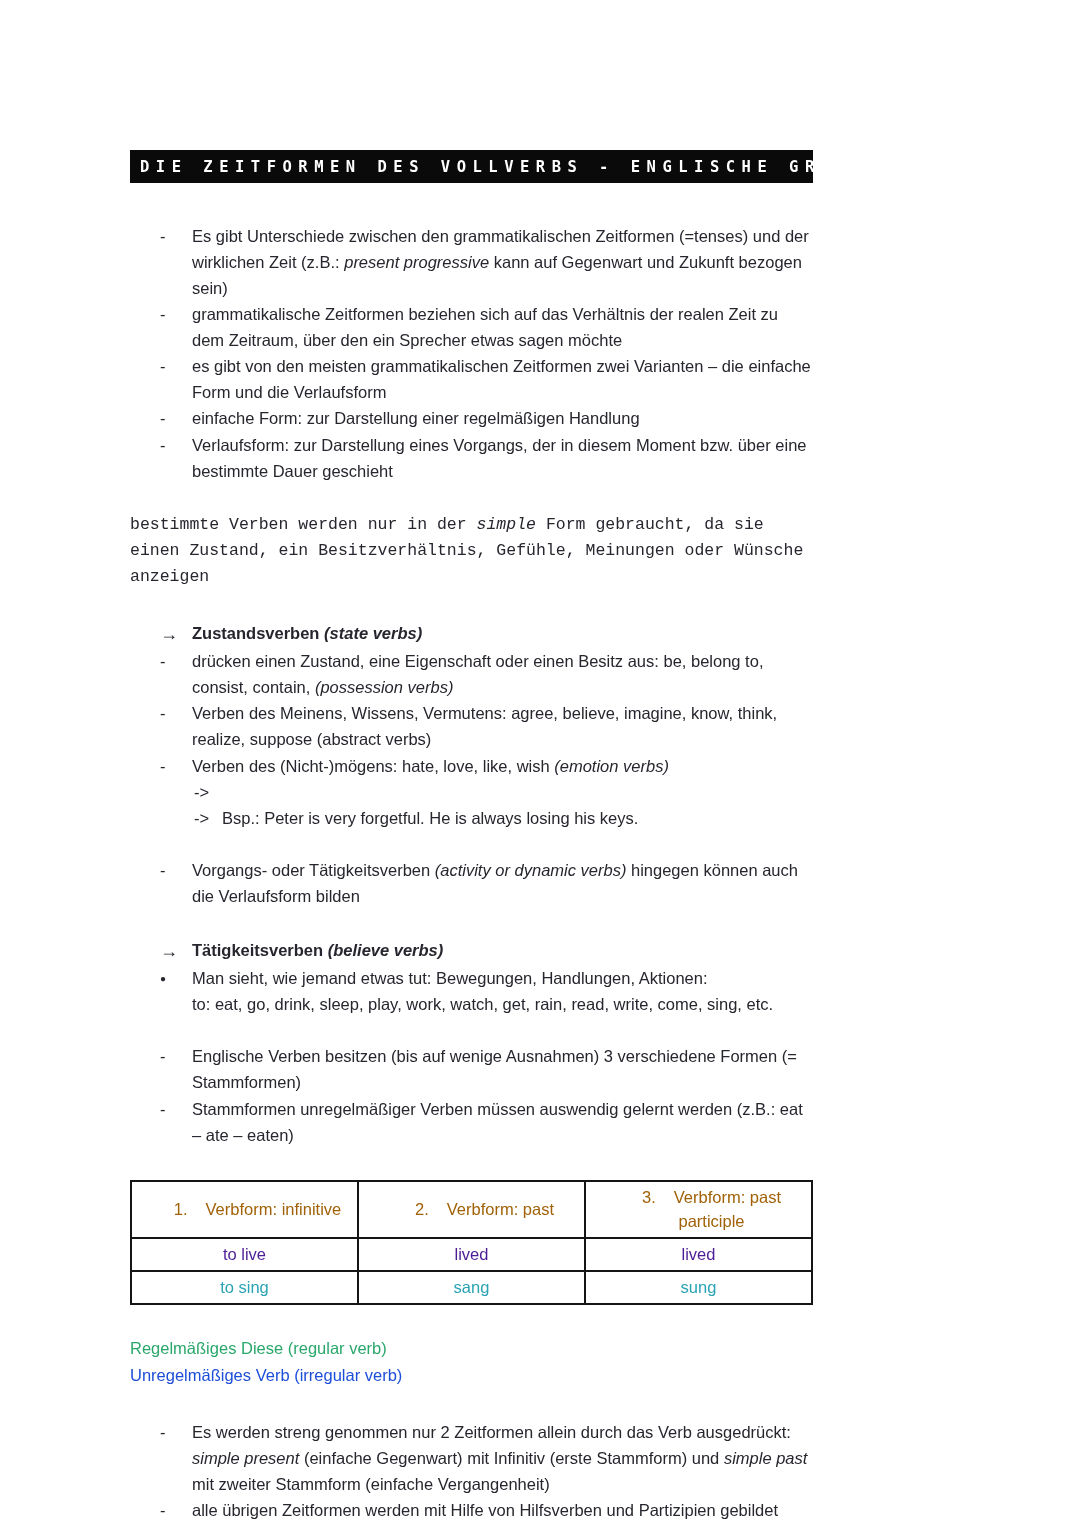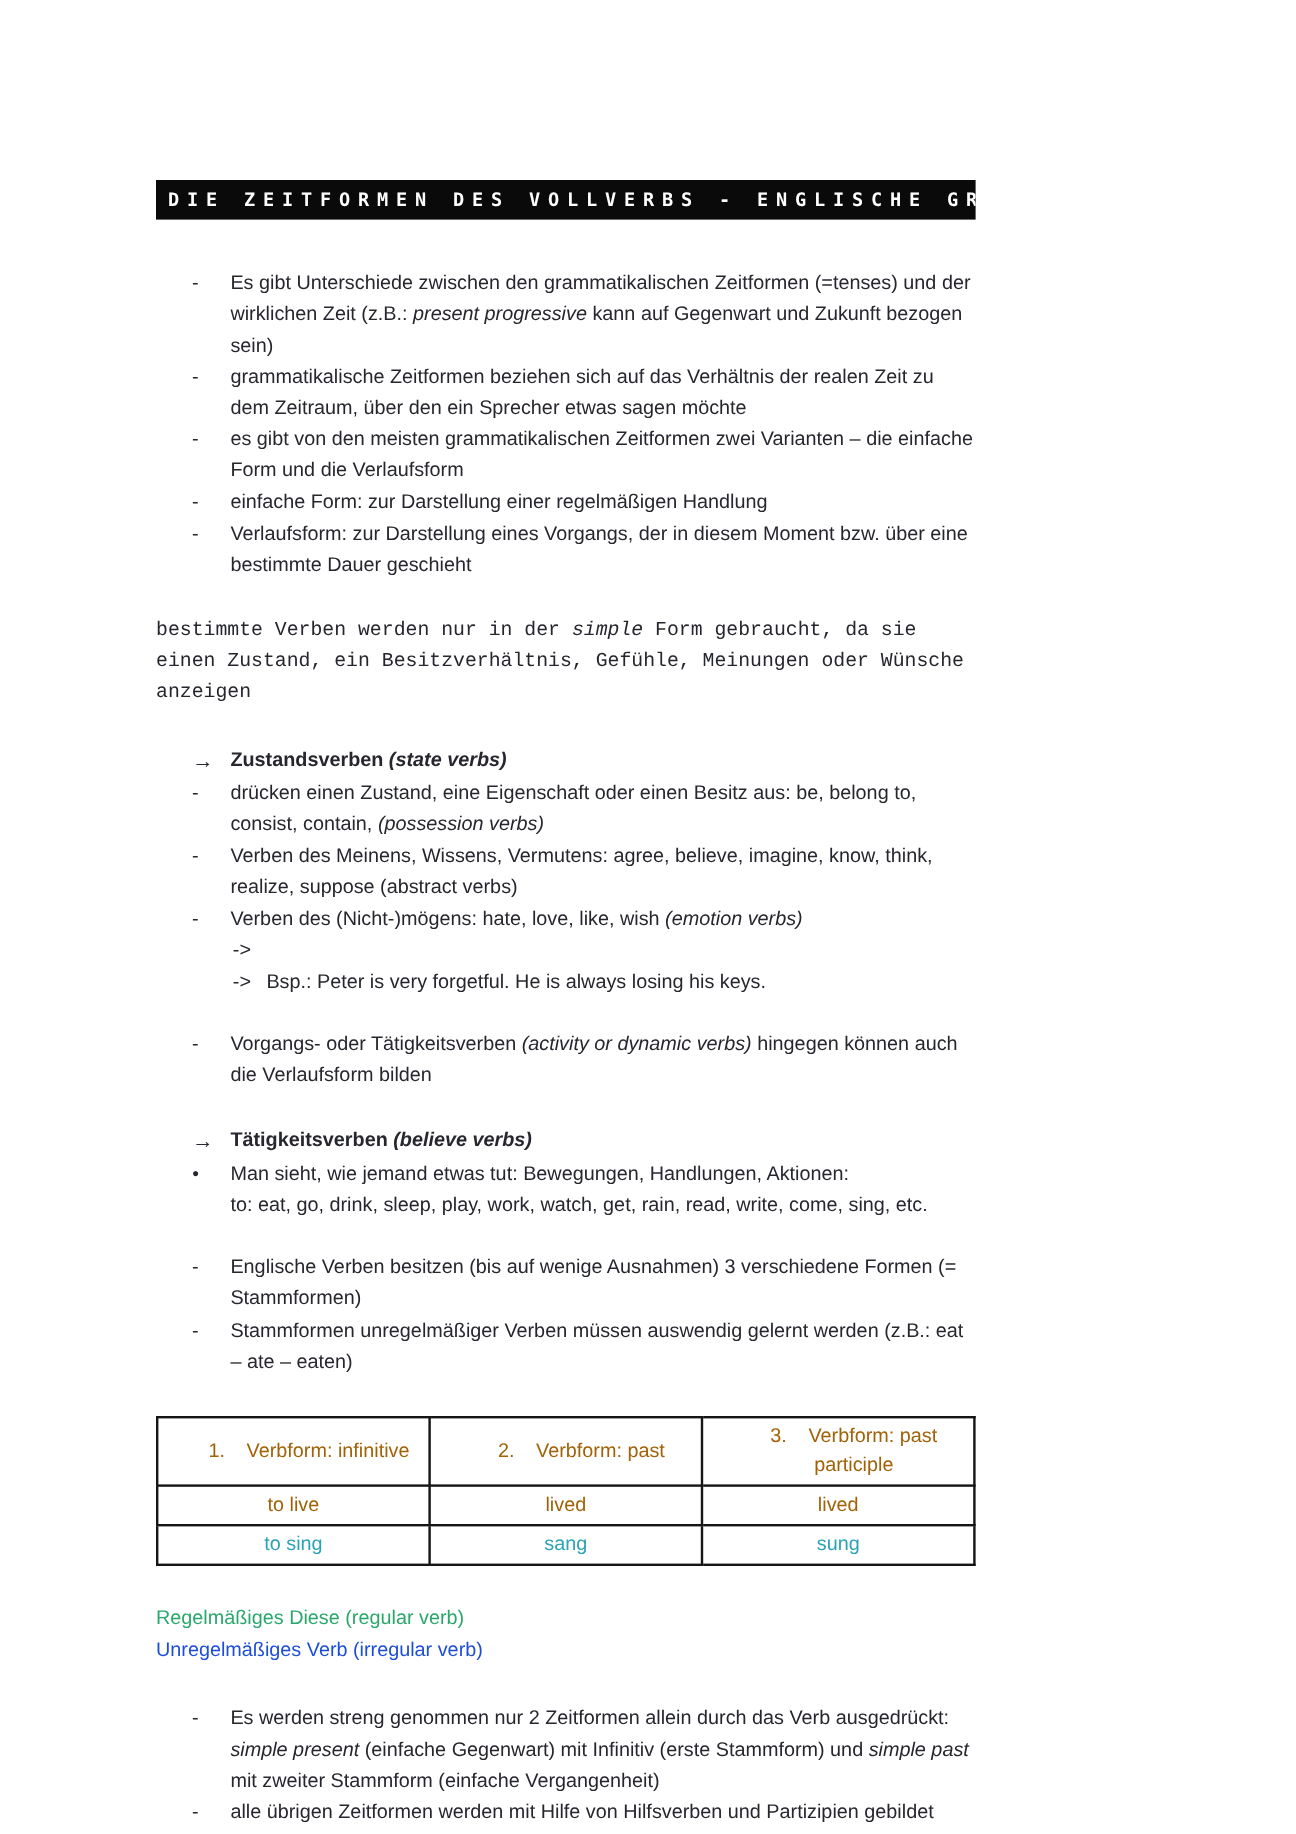--- a/index.html
+++ b/index.html
@@ -28,21 +28,21 @@
   .mt-26{margin-top:26px;}
   .mt-28{margin-top:28px;}
   .mt-30{margin-top:30px;}
   table.verbs{width:100%;border-collapse:collapse;margin-top:32px;table-layout:fixed;}
   table.verbs th,table.verbs td{
     border:2px solid #151515;text-align:center;
     font-size:16.5px;padding:3px 6px;line-height:1.5;
   }
   table.verbs th{font-weight:normal;color:#a16207;padding-left:32px;}
   table.verbs th .num{margin-right:18px;}
-  tr.row-regular td{color:#a16207;}
+  tr.row-regular td{color:#4c1d95;}
   tr.row-irregular td{color:#2aa3b3;}
   .legend{margin-top:30px;font-size:16.5px;line-height:1.65;}
   .legend .regular{color:#2aa76b;}
   .legend .irregular{color:#1d4ed8;}
 </style>
 </head>
 <body>
 
 <div class="page">
 

